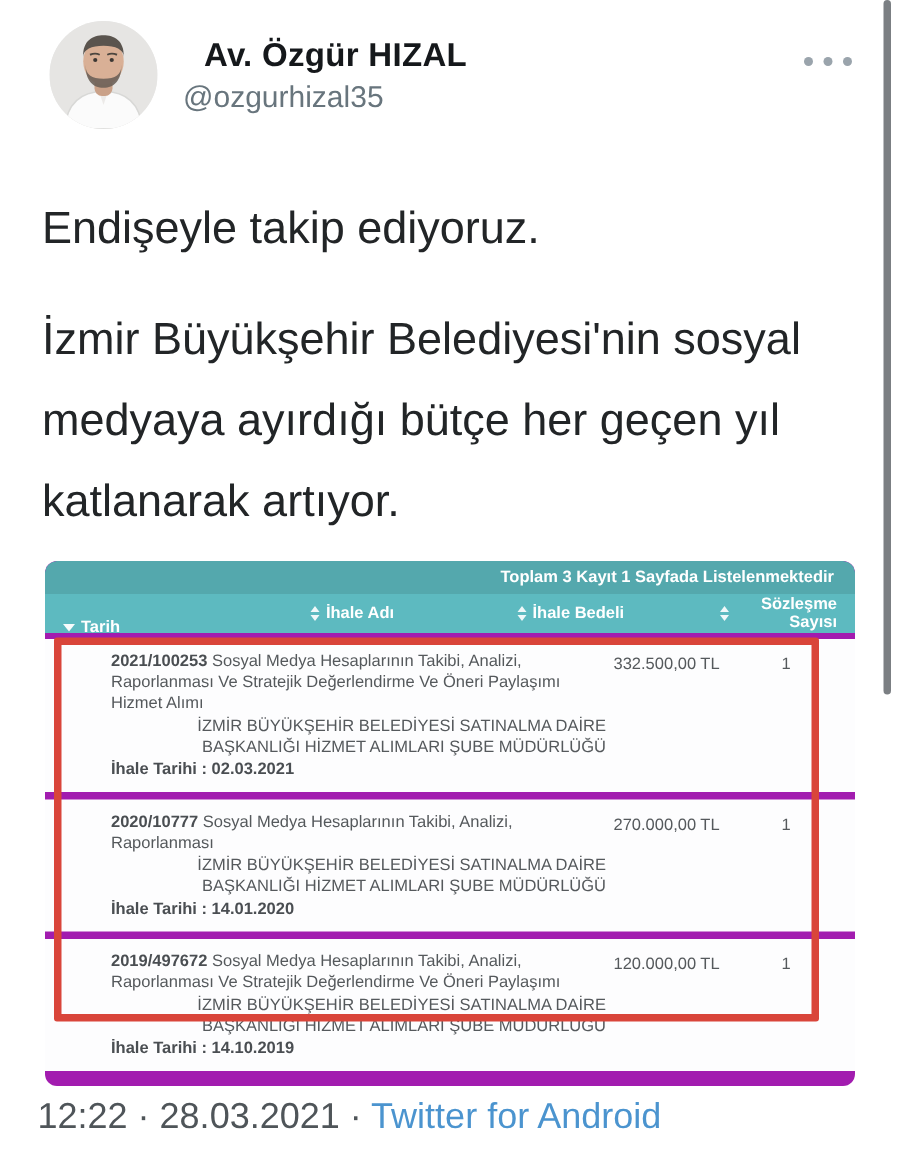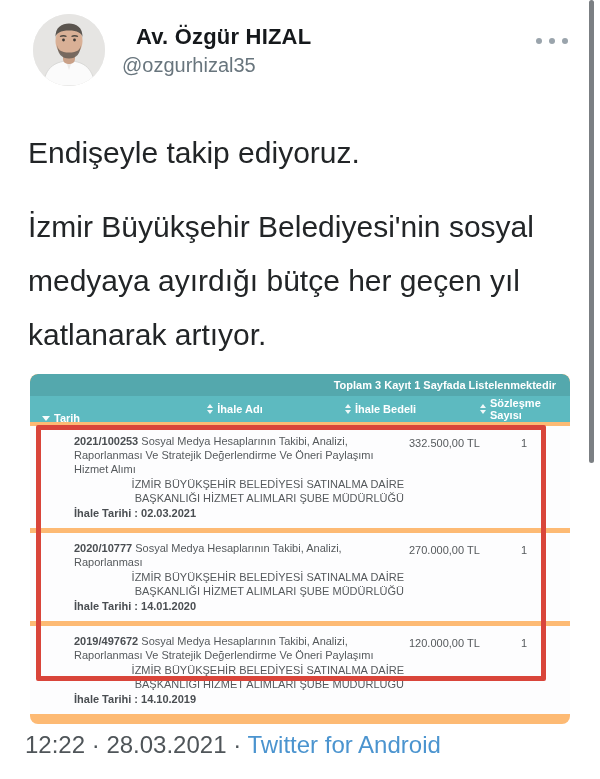--- a/index.html
+++ b/index.html
@@ -23,31 +23,31 @@
     cursor: pointer; padding: 4px; }
   .more-dots i { width: 6px; height: 6px; border-radius: 50%; background: #9aa4ac; }
 
   
   .tweet-body { position: absolute; left: 28px; top: 126px; width: 520px;
     font-size: 30px; line-height: 54px; color: var(--body_black); }
   .tweet-body p + p { margin-top: 20px; }
 
   
   .attachment { position: absolute; left: 30px; top: 374px; width: 540px; cursor: pointer; }
-  .table-card { background: #fdba74; border-radius: 8px; overflow: hidden;
+  .table-card { background: #a21caf; border-radius: 8px; overflow: hidden;
     padding-bottom: 10px; }
   .summary-bar { height: 22px; background: var(--teal_dark); color: #fff;
     font-size: 11px; font-weight: 700; line-height: 22px; text-align: right;
     padding-right: 14px; border-radius: 8px 8px 0 0; }
   .col-header { height: 26px; background: var(--teal_light); display: flex;
     align-items: center; color: #fff; font-size: 11px; font-weight: 700; }
   .ch-1 { width: 85px; padding-left: 12px; margin-top: 18px; }
   .ch-2 { width: 230px; padding-left: 10px; justify-content: center; }
   .ch-3 { width: 135px; }
-  .ch-4 { flex: 1; text-align: left; padding-right: 12px; }
+  .ch-4 { flex: 1; text-align: right; padding-right: 12px; }
   .ch-cell { display: flex; align-items: center; gap: 4px; }
   .ch-4.ch-cell { justify-content: flex-end; }
   
   .tri { display: inline-block; width: 0; height: 0; }
   .tri-down { border-left: 4px solid transparent; border-right: 4px solid transparent;
     border-top: 5px solid rgba(255,255,255,.95); }
   .sort-both { display: inline-flex; flex-direction: column; gap: 2px; }
   .sort-both .up { border-left: 3.5px solid transparent; border-right: 3.5px solid transparent;
     border-bottom: 4px solid rgba(255,255,255,.9); }
   .sort-both .dn { border-left: 3.5px solid transparent; border-right: 3.5px solid transparent;

